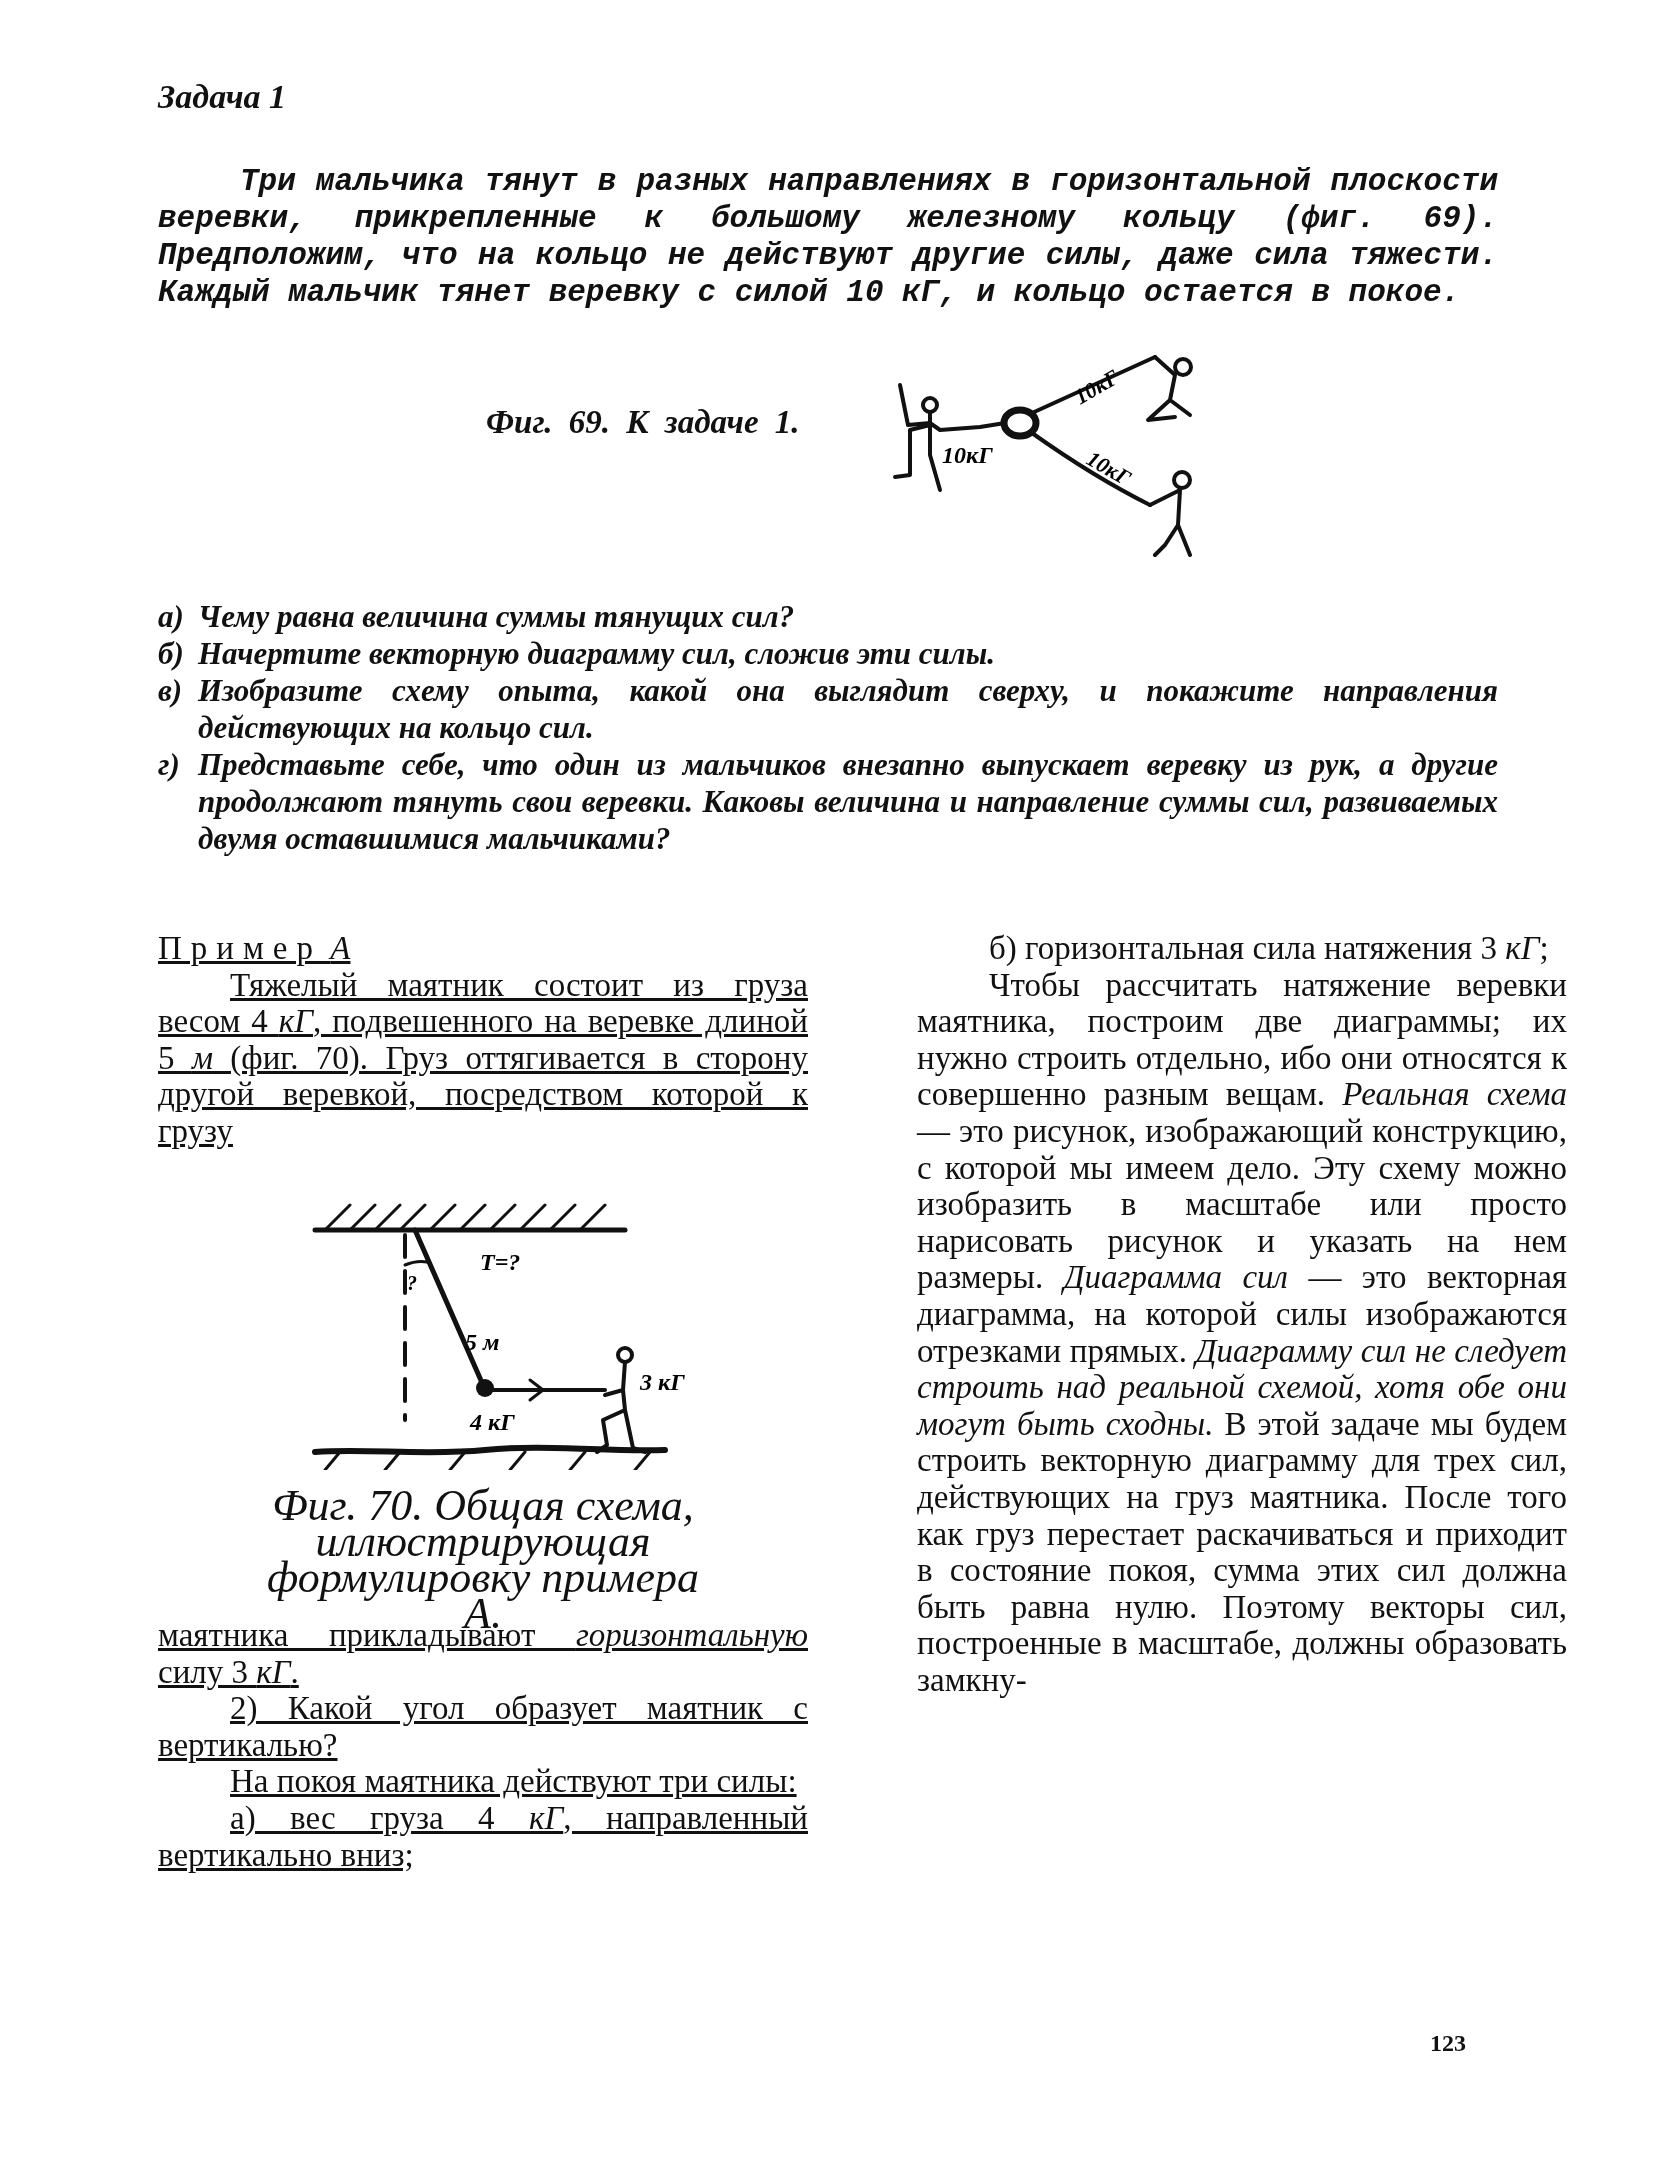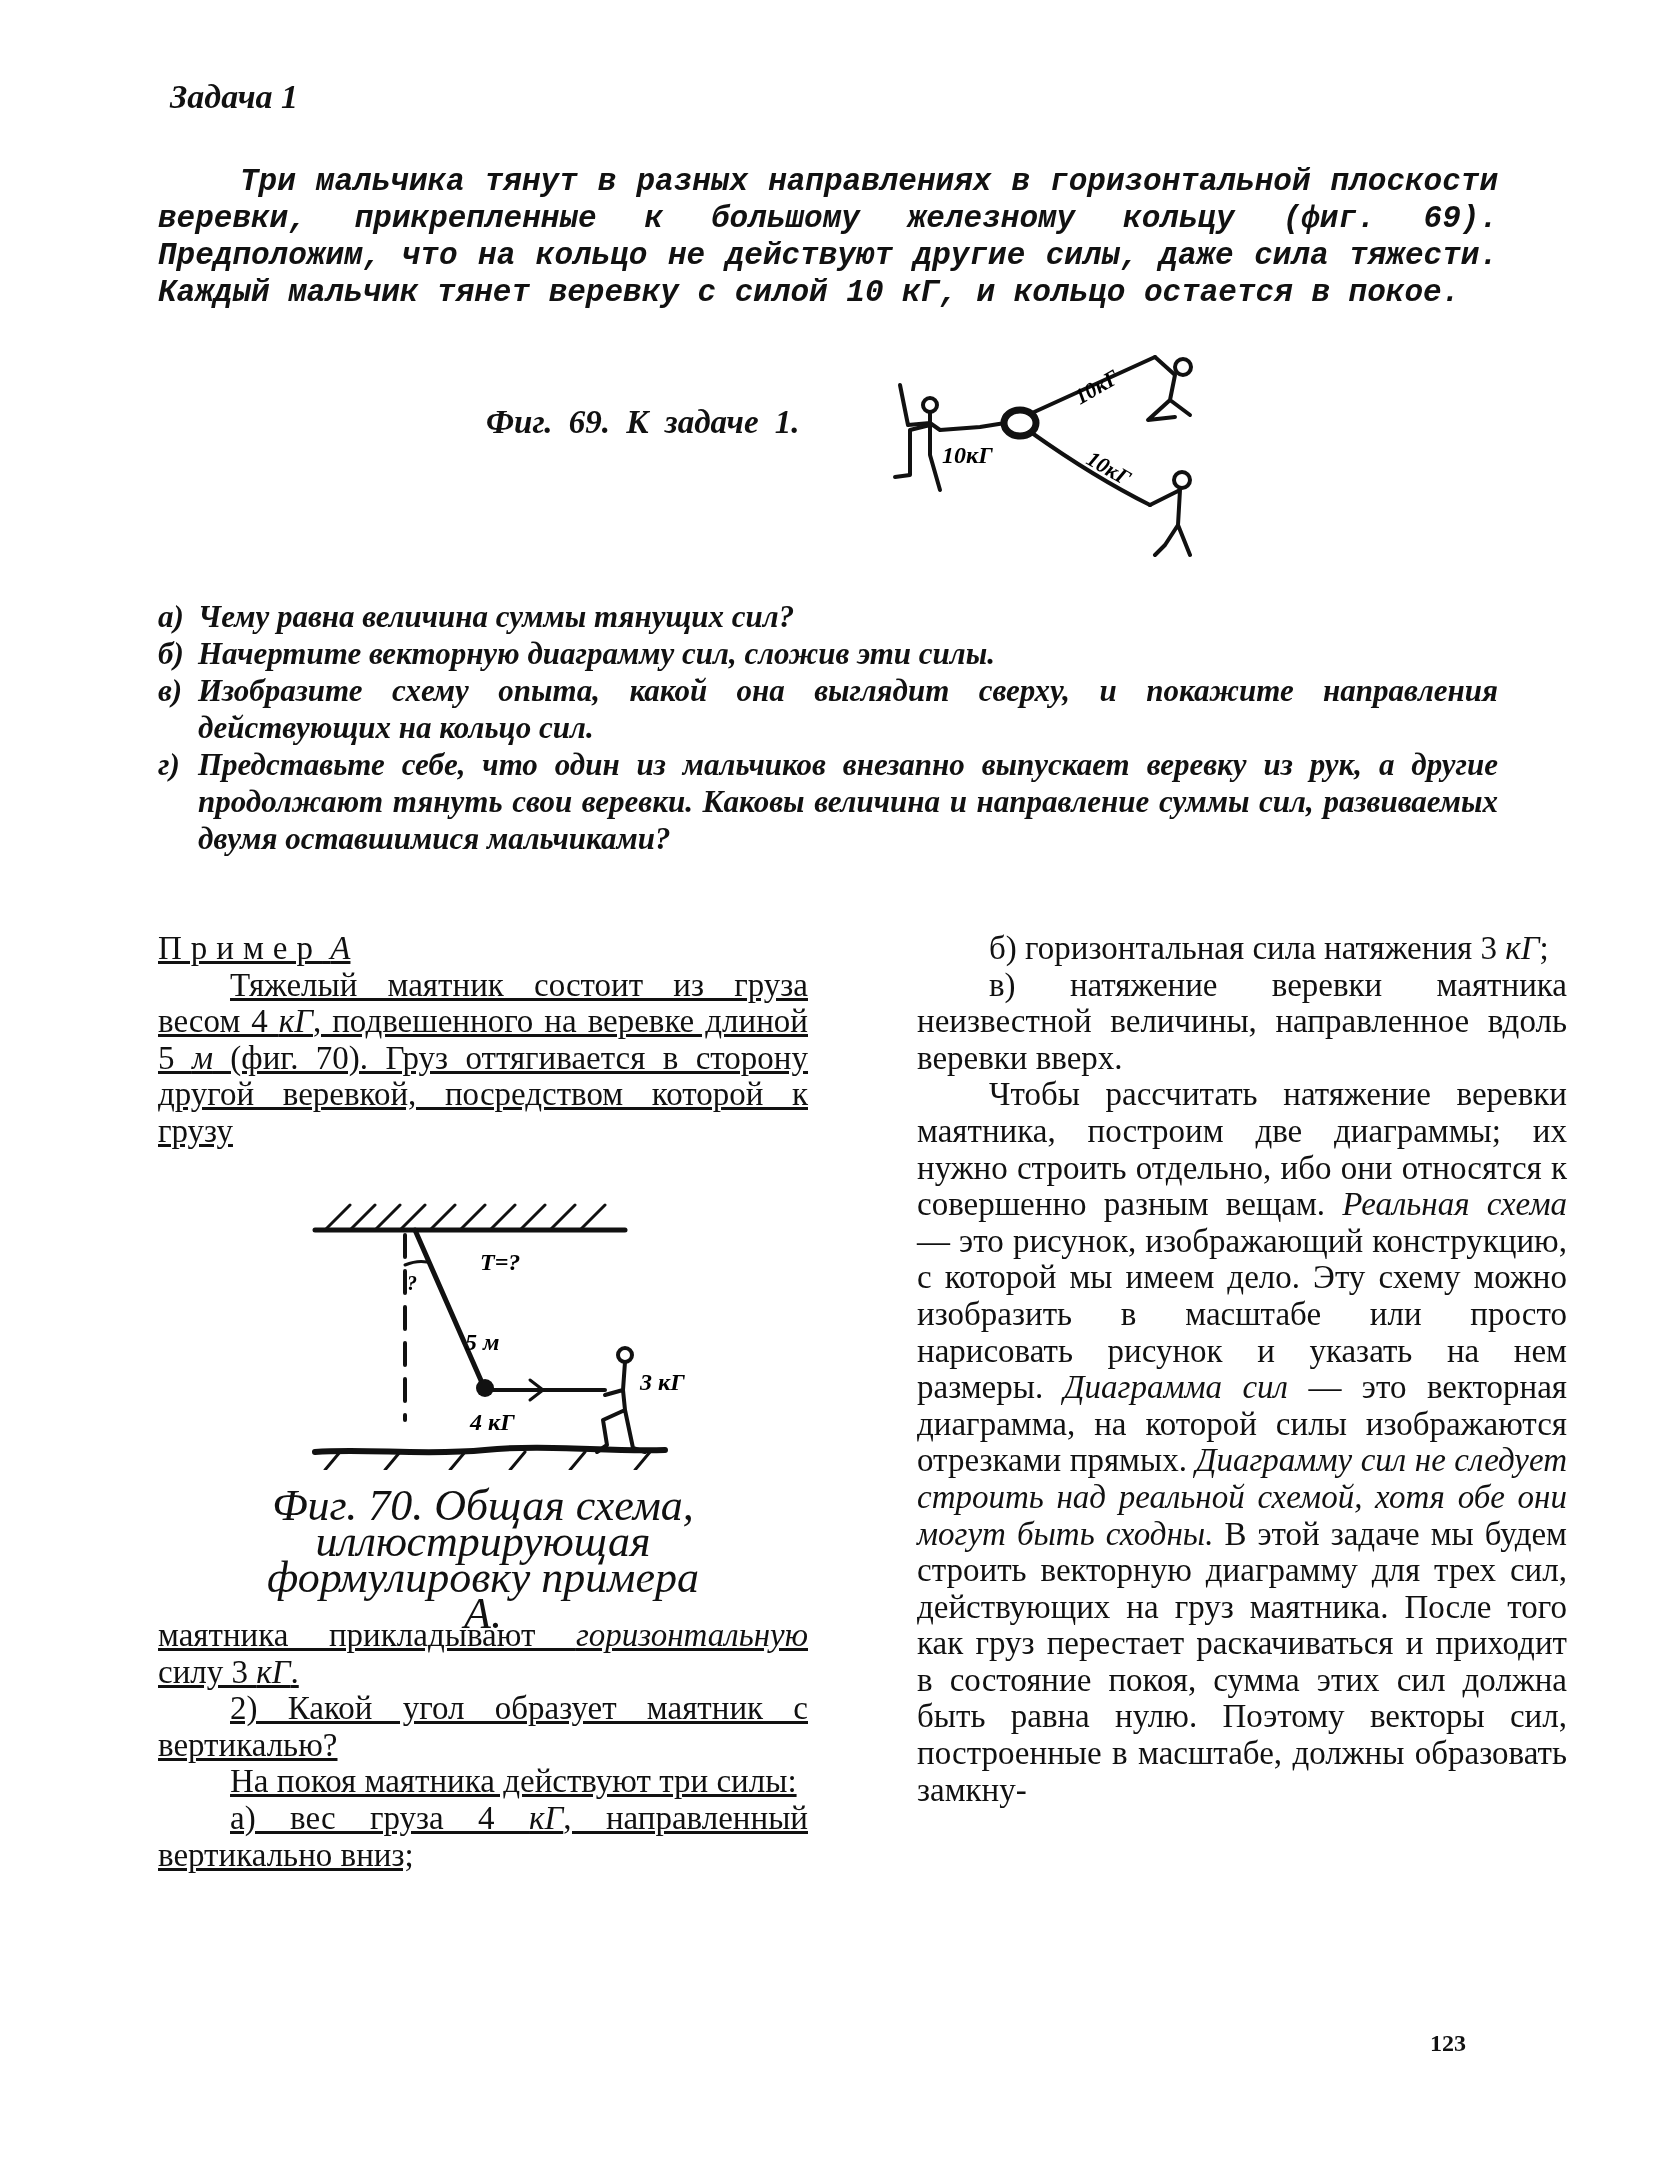--- a/index.html
+++ b/index.html
@@ -1,21 +1,21 @@
 <!DOCTYPE html>
 <html><head>
 <meta charset="utf-8">
 <style>
   html, body { margin: 0; padding: 0; background: #ffffff; }
   body {
     width: 1669px; height: 2160px; position: relative; overflow: hidden;
     font-family: "Liberation Serif", "DejaVu Serif", serif; color: #111111;
   }
   .abs { position: absolute; }
-  .heading { left: 170px; top: 78px; font-size: 34px; font-weight: bold; font-style: italic; }
+  .heading { left: 158px; top: 78px; font-size: 34px; font-weight: bold; font-style: italic; }
   .italic-block {
     font-style: italic; font-weight: bold; font-size: 31px; line-height: 37px;
     text-align: justify;
   }
   .problem-text { left: 158px; top: 163px; width: 1340px; font-family: Liberation Mono, monospace; }
   .problem-text p { margin: 0; text-indent: 82px; }
   .fig69-caption { left: 460px; top: 404px; font-size: 33px; font-style: italic; font-weight: bold; word-spacing: 8px; margin-left: 26px; }
   .fig69 { left: 880px; top: 345px; width: 340px; height: 230px; }
   .questions { left: 158px; top: 598px; width: 1340px; }
   .q { display: flex; margin: 0; }
@@ -122,17 +122,16 @@
 
 <div class="abs col left-col" style="top: 1617px;">
   <p><span>маятника прикладывают </span><em>горизонтальную</em><span> силу 3 </span><em>кГ</em><span>.</span></p>
   <p class="indent">2) Какой угол образует маятник с вертикалью?</p>
   <p class="indent">На покоя маятника действуют три силы:</p>
   <p class="indent"><span>а) вес груза 4 </span><em>кГ</em><span>, направленный вертикально вниз;</span></p>
 </div>
 
 <div class="abs col right-col" style="top: 930px; margin-left: 47px;">
   <p class="indent"><span>б) горизонтальная сила натяжения 3 </span><em>кГ</em><span>;</span></p>
-  <p class="indent">в) натяжение веревки маятника неизвестной величины, направленное вдоль веревки вверх.</p>
   <p class="indent"><span>Чтобы рассчитать натяжение веревки маятника, построим две диаграммы; их нужно строить отдельно, ибо они относятся к совершенно разным вещам. </span><em>Реальная схема</em><span> — это рисунок, изображающий конструкцию, с которой мы имеем дело. Эту схему можно изобразить в масштабе или просто нарисовать рисунок и указать на нем размеры. </span><em>Диаграмма сил</em><span> — это векторная диаграмма, на которой силы изображаются отрезками прямых. </span><em>Диаграмму сил не следует строить над реальной схемой, хотя обе они могут быть сходны.</em><span> В этой задаче мы будем строить векторную диаграмму для трех сил, действующих на груз маятника. После того как груз перестает раскачиваться и приходит в состояние покоя, сумма этих сил должна быть равна нулю. Поэтому векторы сил, построенные в масштабе, должны образовать замкну-</span></p>
 </div>
 
 <div class="abs page-number">123</div>
 
 </body></html>

